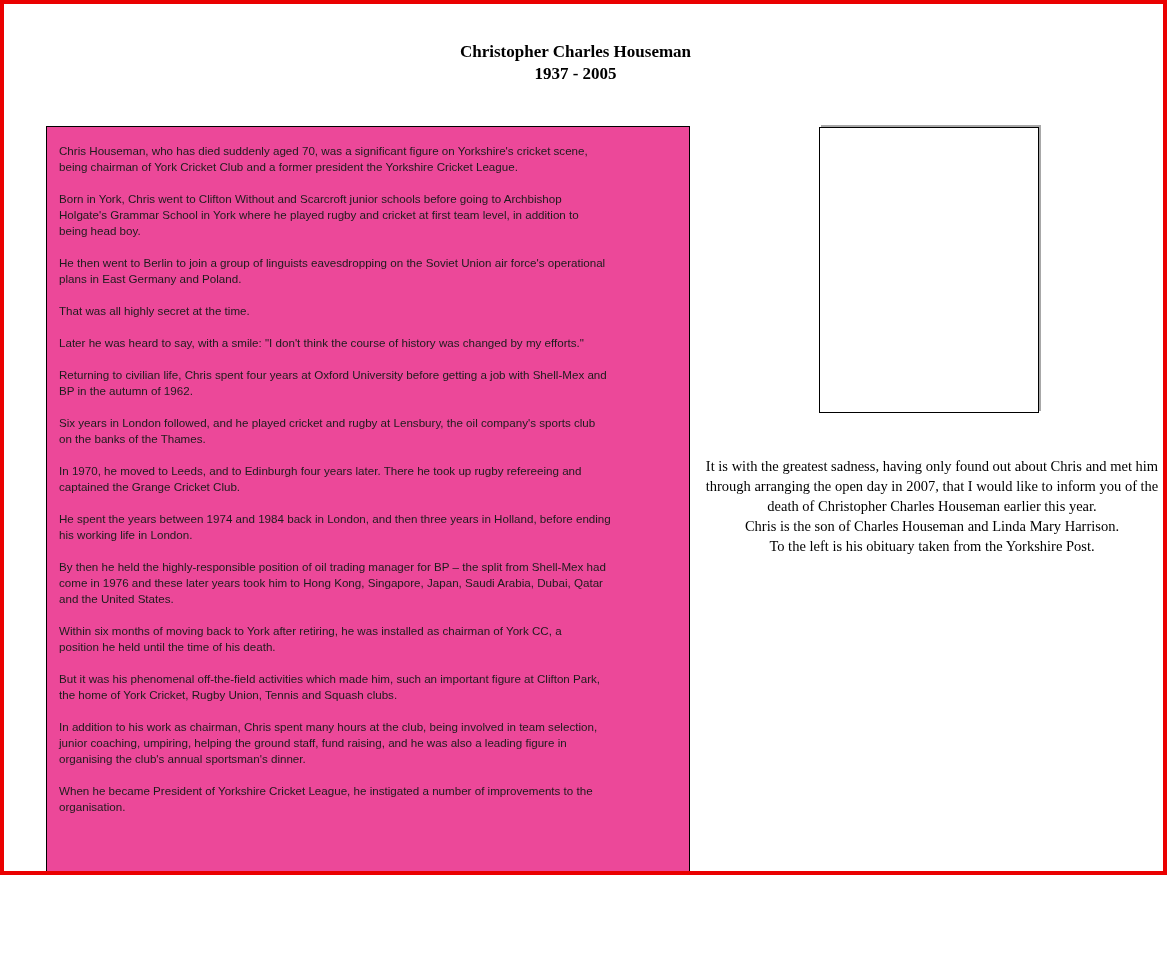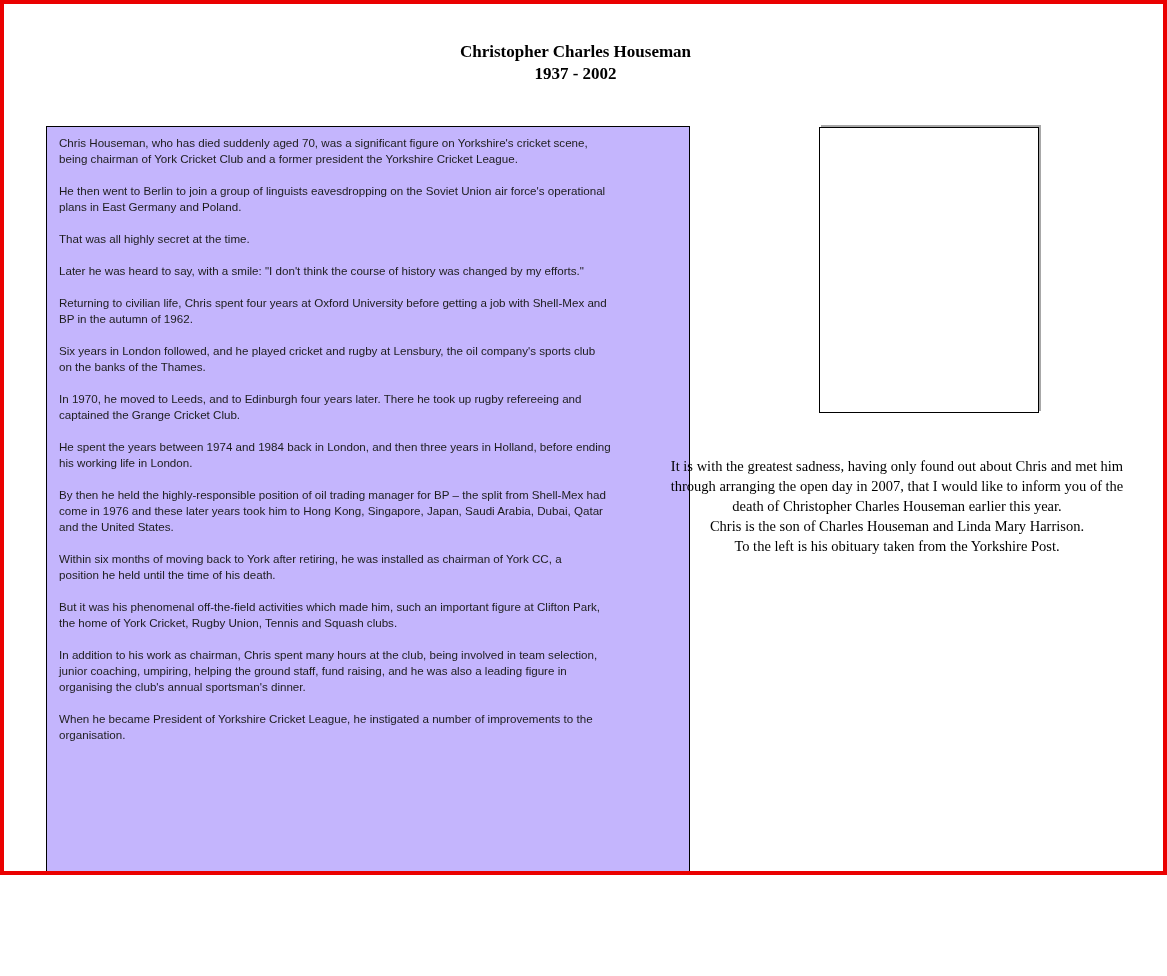--- a/index.html
+++ b/index.html
@@ -28,22 +28,22 @@
   }
 
   .obituary-box {
     position: absolute;
     left: 42px;
     top: 122px;
     width: 644px;
     height: 831px;
     box-sizing: border-box;
     border: 1px solid var(--box-border, #000000);
-    background: #c4b5fd;
-    padding: 8px 8px 0 12px;
+    background: #ec4899;
+    padding: 16px 8px 0 12px;
   }
   .obit-para {
     margin: 0 0 16px 0;
     font-family: "Liberation Sans", sans-serif;
     font-size: 11.6px;
     line-height: 16px;
     color: #1c1c1c;
     white-space: pre-line;
   }
 
@@ -54,44 +54,47 @@
     width: 220px;
     height: 286px;
     box-sizing: border-box;
     border: 1px solid var(--box-border, #000000);
     background: #ffffff;
     box-shadow: 2px -2px 0 #a8a8a8;
   }
 
   .memorial-note {
     position: absolute;
-    left: 658px;
+    left: 693px;
     top: 452px;
     width: 470px;
     text-align: center;
     font-family: "Liberation Serif", serif;
     font-size: 14.5px;
     line-height: 20px;
     color: #000000;
     white-space: pre-line;
   }
 </style>
 </head>
 <body>
 
 <div class="page">
 
   <div class="page-title">
     <div>Christopher Charles Houseman</div>
-    <div>1937 - 2002</div>
+    <div>1937 - 2005</div>
   </div>
 
   <div class="obituary-box">
     <p class="obit-para">Chris Houseman, who has died suddenly aged 70, was a significant figure on Yorkshire's cricket scene,
 being chairman of York Cricket Club and a former president the Yorkshire Cricket League.</p>
+    <p class="obit-para">Born in York, Chris went to Clifton Without and Scarcroft junior schools before going to Archbishop
+Holgate's Grammar School in York where he played rugby and cricket at first team level, in addition to
+being head boy.</p>
     <p class="obit-para">He then went to Berlin to join a group of linguists eavesdropping on the Soviet Union air force's operational
 plans in East Germany and Poland.</p>
     <p class="obit-para">That was all highly secret at the time.</p>
     <p class="obit-para">Later he was heard to say, with a smile: "I don't think the course of history was changed by my efforts."</p>
     <p class="obit-para">Returning to civilian life, Chris spent four years at Oxford University before getting a job with Shell-Mex and
 BP in the autumn of 1962.</p>
     <p class="obit-para">Six years in London followed, and he played cricket and rugby at Lensbury, the oil company's sports club
 on the banks of the Thames.</p>
     <p class="obit-para">In 1970, he moved to Leeds, and to Edinburgh four years later. There he took up rugby refereeing and
 captained the Grange Cricket Club.</p>

